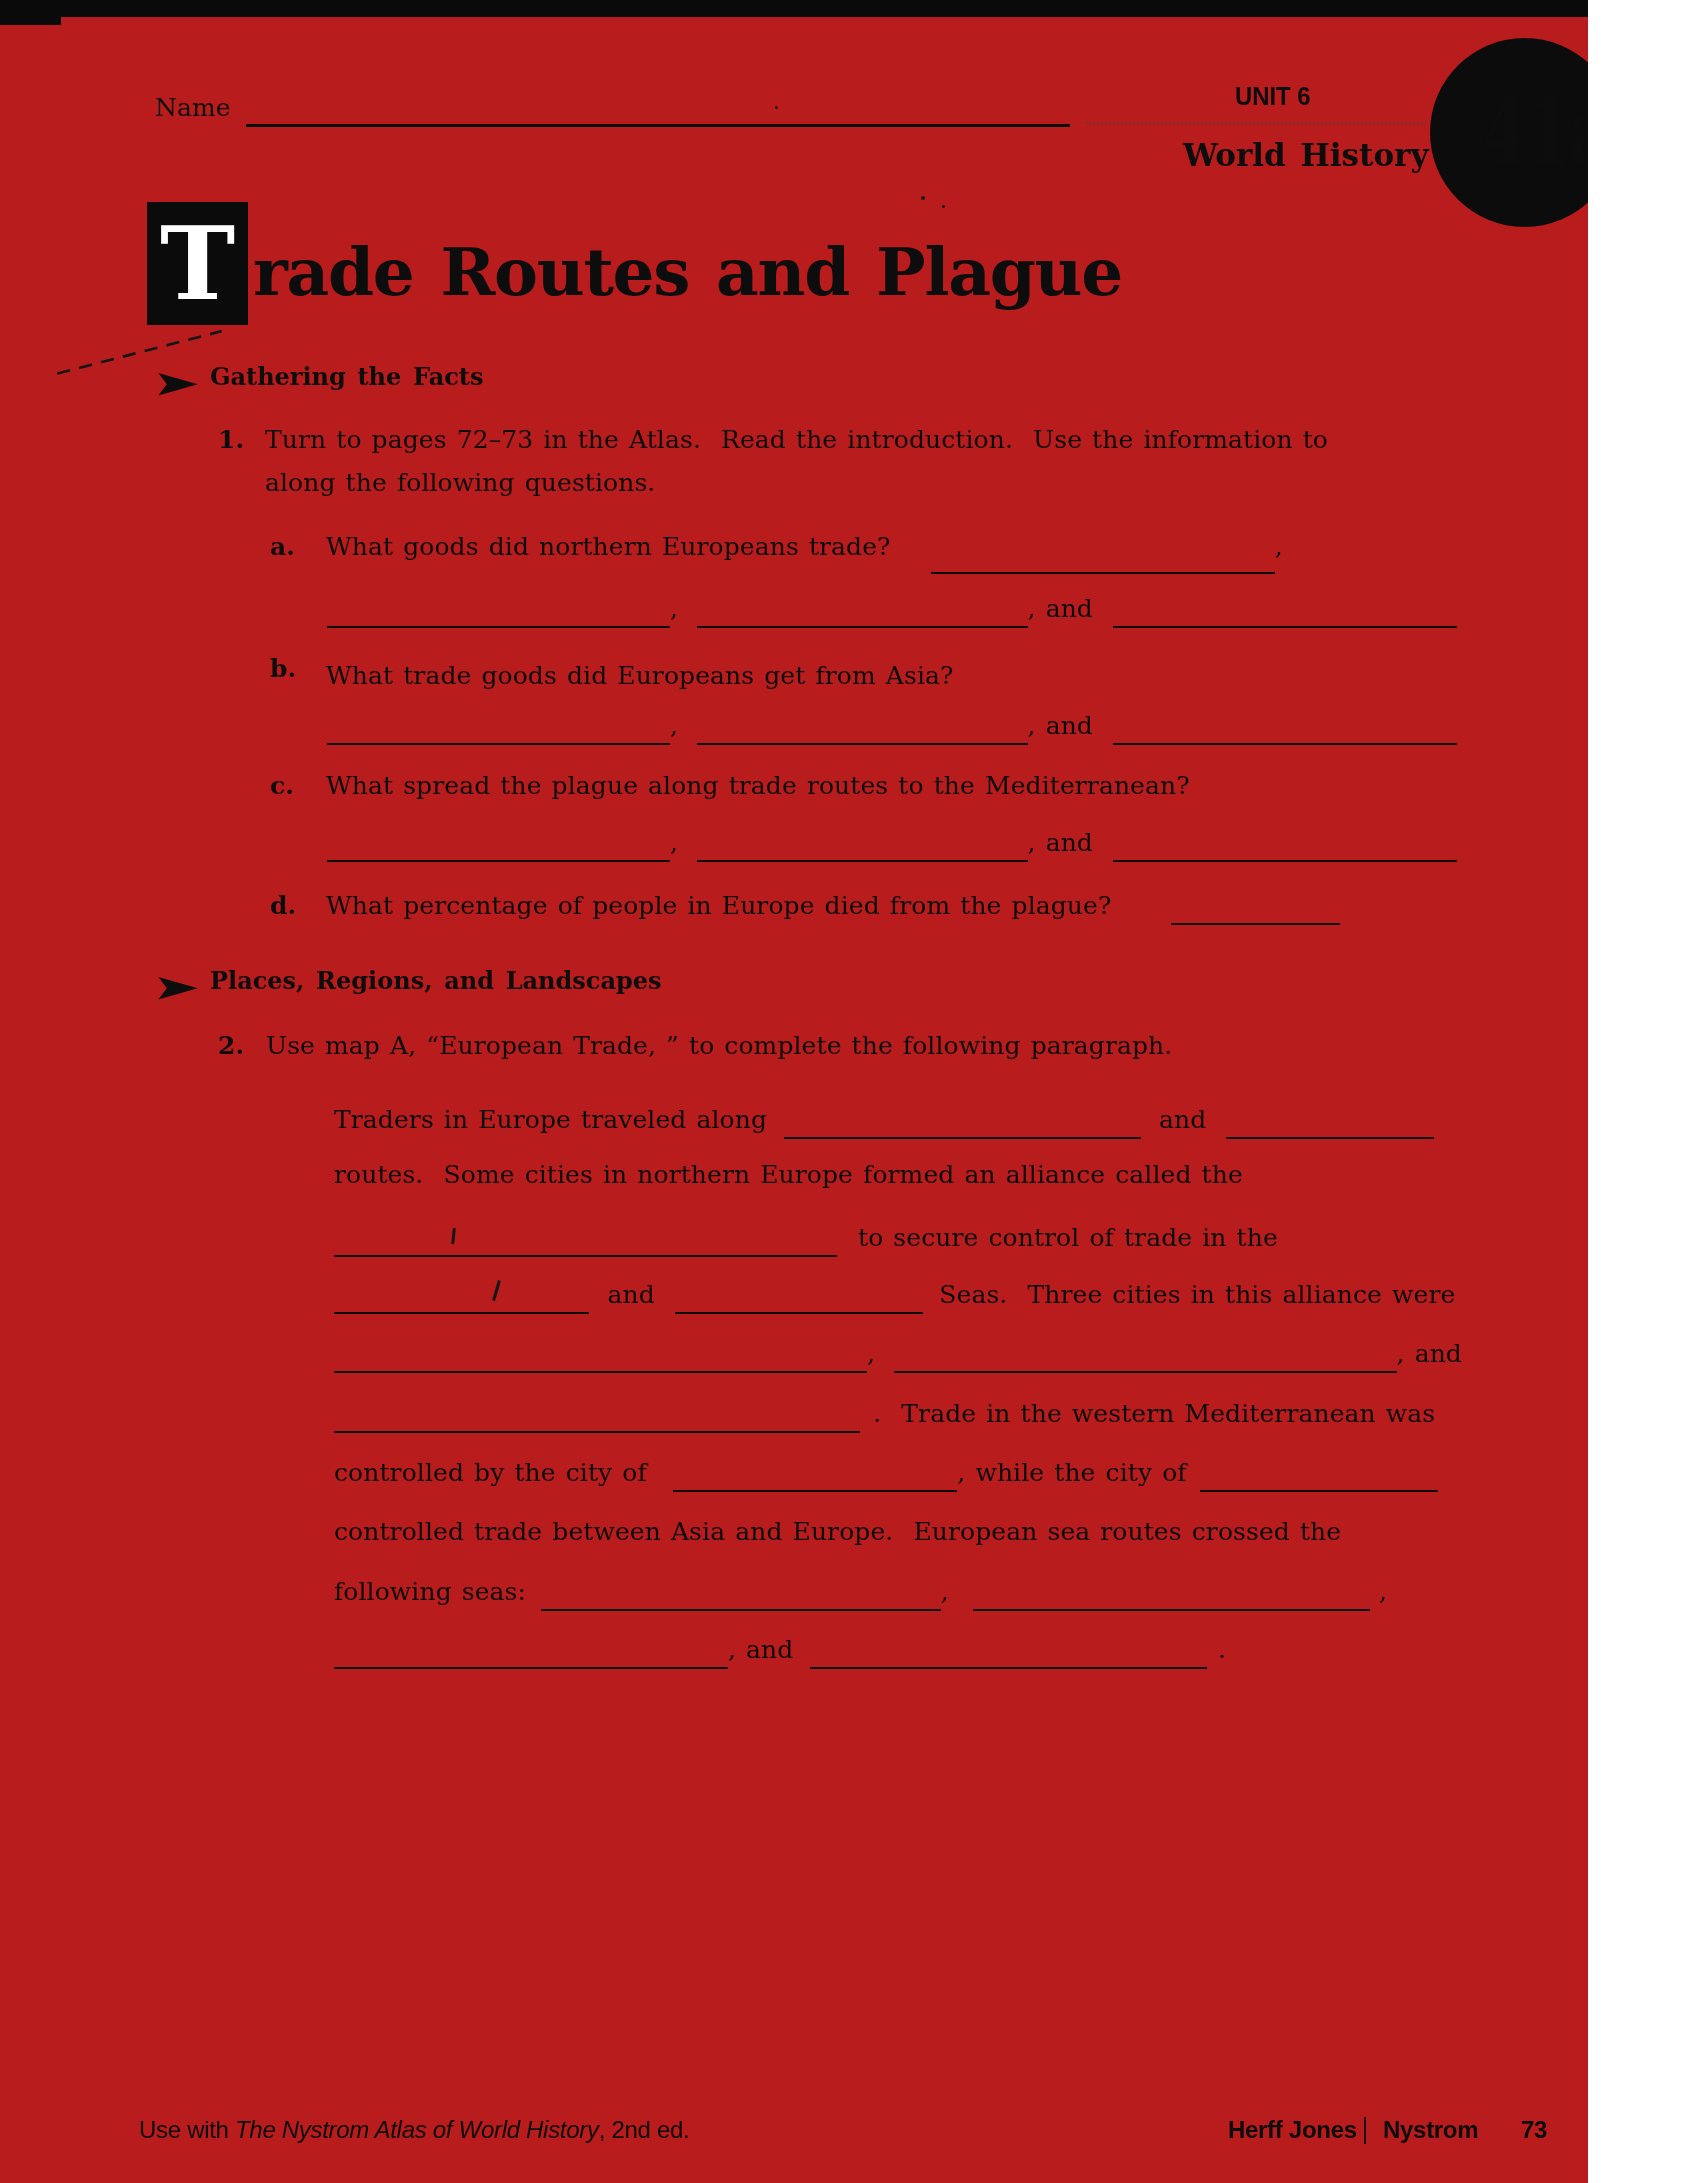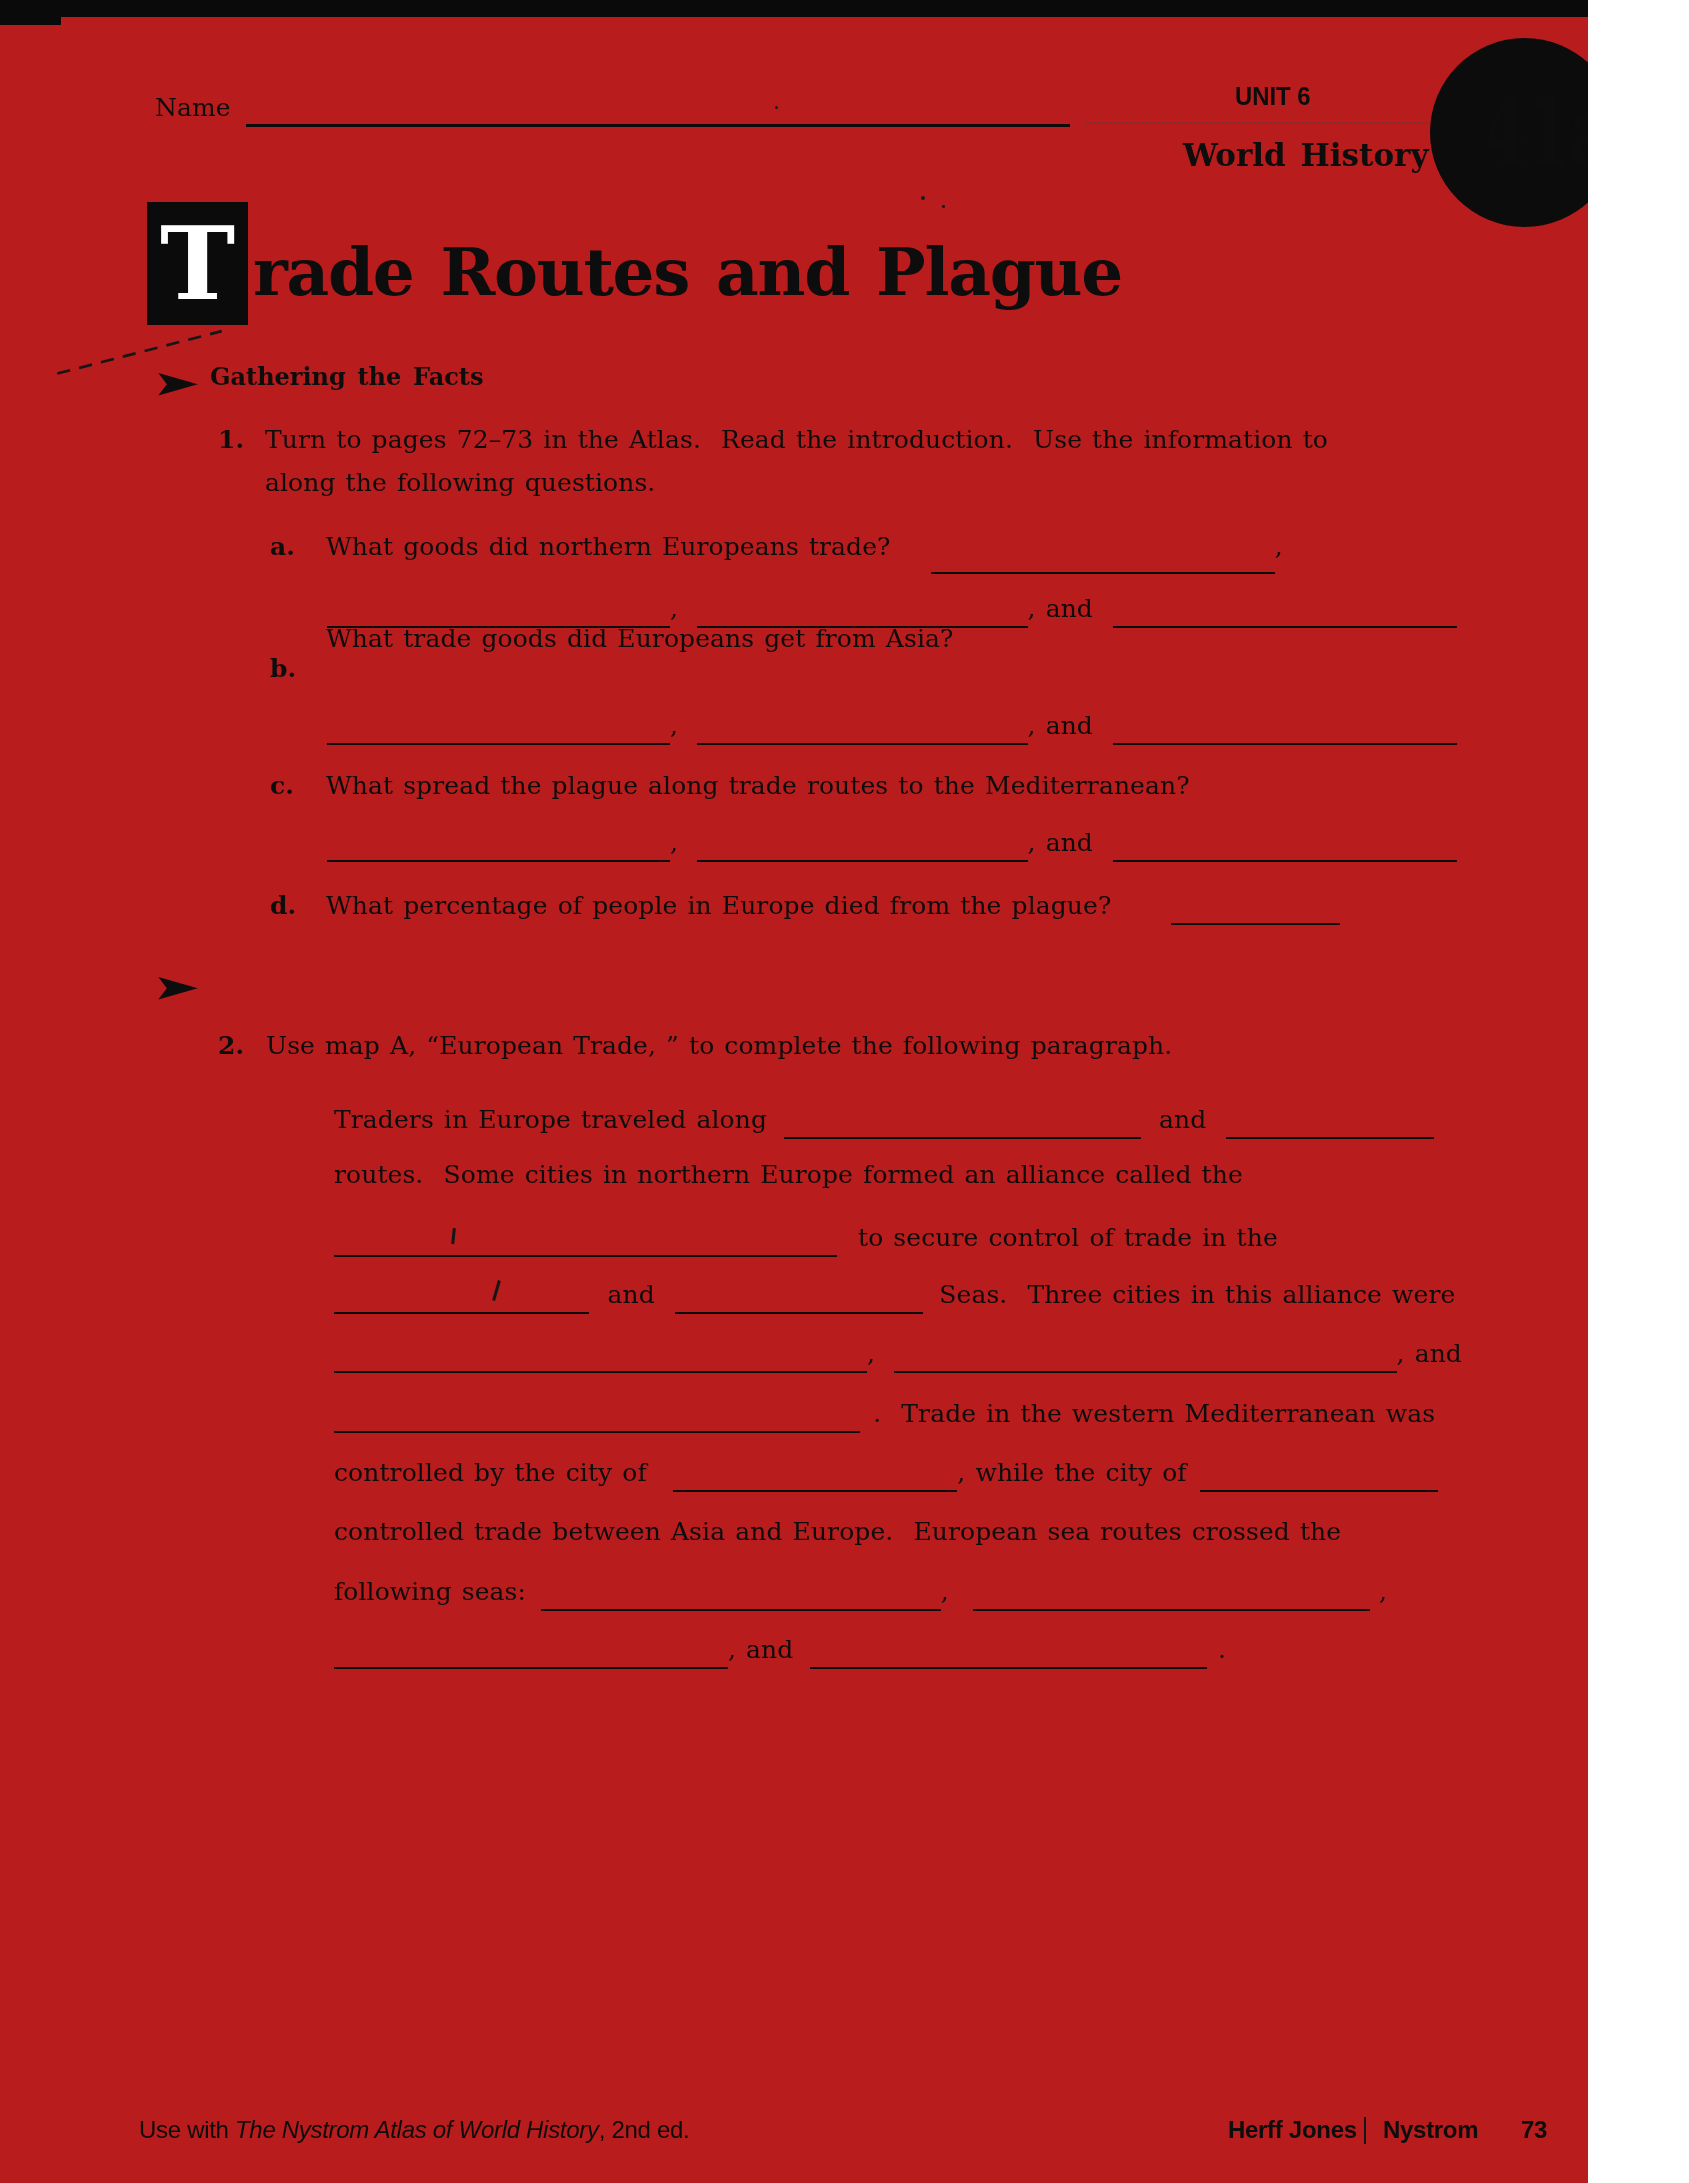--- a/index.html
+++ b/index.html
@@ -77,33 +77,34 @@
 
   <div class="t b" style="left:218px;top:425px;">1.</div>
   <div class="t" style="left:265px;top:425px;">Turn to pages 72–73 in the Atlas.  Read the introduction.  Use the information to</div>
   <div class="t" style="left:265px;top:468px;">along the following questions.</div>
 
   <div class="t b" style="left:270px;top:532px;">a.</div>
   <div class="row" style="left:326px;top:532px;"><span>What goods did northern Europeans trade?</span><span class="blank" style="margin-left:40px;width:344px;vertical-align:-18.5px;"></span><span>,</span></div>
   <div class="row" style="left:327px;top:594px;"><span class="blank" style="width:343px;"></span><span>,</span><span class="blank" style="margin-left:18.5px;width:331px;"></span><span>, and</span><span class="blank" style="margin-left:20px;width:344px;"></span></div>
 
   <div class="t b" style="left:270px;top:654px;">b.</div>
-  <div class="row" style="left:326px;top:624px;"><span>What trade goods did Europeans get from Asia?</span></div>
+  <div class="row" style="left:326px;top:661px;"><span>What trade goods did Europeans get from Asia?</span></div>
   <div class="row" style="left:327px;top:711px;"><span class="blank" style="width:343px;"></span><span>,</span><span class="blank" style="margin-left:18.5px;width:331px;"></span><span>, and</span><span class="blank" style="margin-left:20px;width:344px;"></span></div>
 
   <div class="t b" style="left:270px;top:771px;">c.</div>
   <div class="row" style="left:326px;top:771px;"><span>What spread the plague along trade routes to the Mediterranean?</span></div>
   <div class="row" style="left:327px;top:828px;"><span class="blank" style="width:343px;"></span><span>,</span><span class="blank" style="margin-left:18.5px;width:331px;"></span><span>, and</span><span class="blank" style="margin-left:20px;width:344px;"></span></div>
 
   <div class="t b" style="left:270px;top:891px;">d.</div>
   <div class="row" style="left:326px;top:891px;"><span>What percentage of people in Europe died from the plague?</span><span class="blank" style="margin-left:60px;width:169px;"></span></div>
 
   <svg class="arrow" style="left:157px;top:975px;" viewBox="0 0 64 40">
     <path d="M2 3 L62 20 L2 37 L15 20 Z" fill="#0d0d0d"></path>
   </svg>
+  <div class="sec" style="left:210px;top:969px;">Places, Regions, and Landscapes</div>
 
   <div class="t b" style="left:218px;top:1031px;">2.</div>
   <div class="t" style="left:266px;top:1031px;">Use map A, “European Trade, ” to complete the following paragraph.</div>
 
   <div class="row" style="left:334px;top:1105px;"><span>Traders in Europe traveled along</span><span class="blank" style="margin-left:16.5px;width:357px;margin-right:18.5px;"></span><span>and</span><span class="blank" style="margin-left:20px;width:208px;"></span></div>
 
   <div class="row" style="left:334px;top:1160px;"><span>routes.  Some cities in northern Europe formed an alliance called the</span></div>
 
   <div class="row" style="left:334px;top:1223px;"><span class="blank" style="width:503px;margin-right:21px;"></span><span>to secure control of trade in the</span></div>
 

